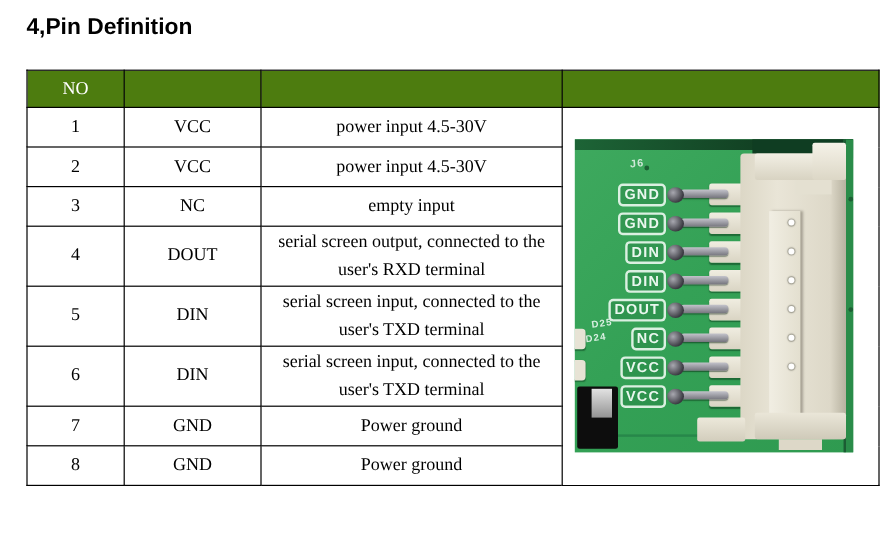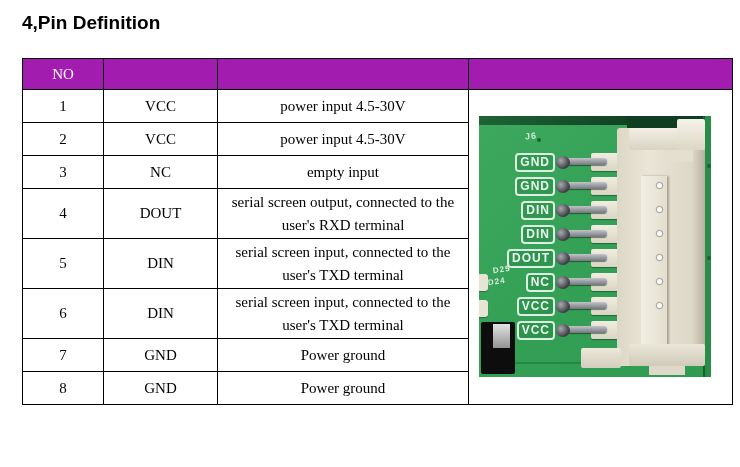--- a/index.html
+++ b/index.html
@@ -12,21 +12,21 @@
     font-family:"Liberation Sans", sans-serif;font-weight:bold;font-size:19px;color:#000;
   }
   table.pin-table{
     position:absolute;left:22px;top:58px;border-collapse:collapse;table-layout:fixed;
   }
   .pin-table td,.pin-table th{
     border:1px solid #000;padding:0 6px;text-align:center;vertical-align:middle;
     font-family:"Liberation Serif", serif;font-size:15px;line-height:1.5;
   }
   .pin-table th{
-    background:#a21caf;color:#ffffff;font-weight:normal;font-size:15px;height:30px;
+    background:#4d7c0f;color:#ffffff;font-weight:normal;font-size:15px;height:30px;
   }
   .col-no{width:68px;}
   .col-name{width:101px;}
   .col-desc{width:238px;}
   .col-img{width:251px;}
   tr.r-single{height:33px;}
   tr.r-double{height:50px;}
   td.img-cell{position:relative;padding:0;background:#fff;}
   
   .pcb{

